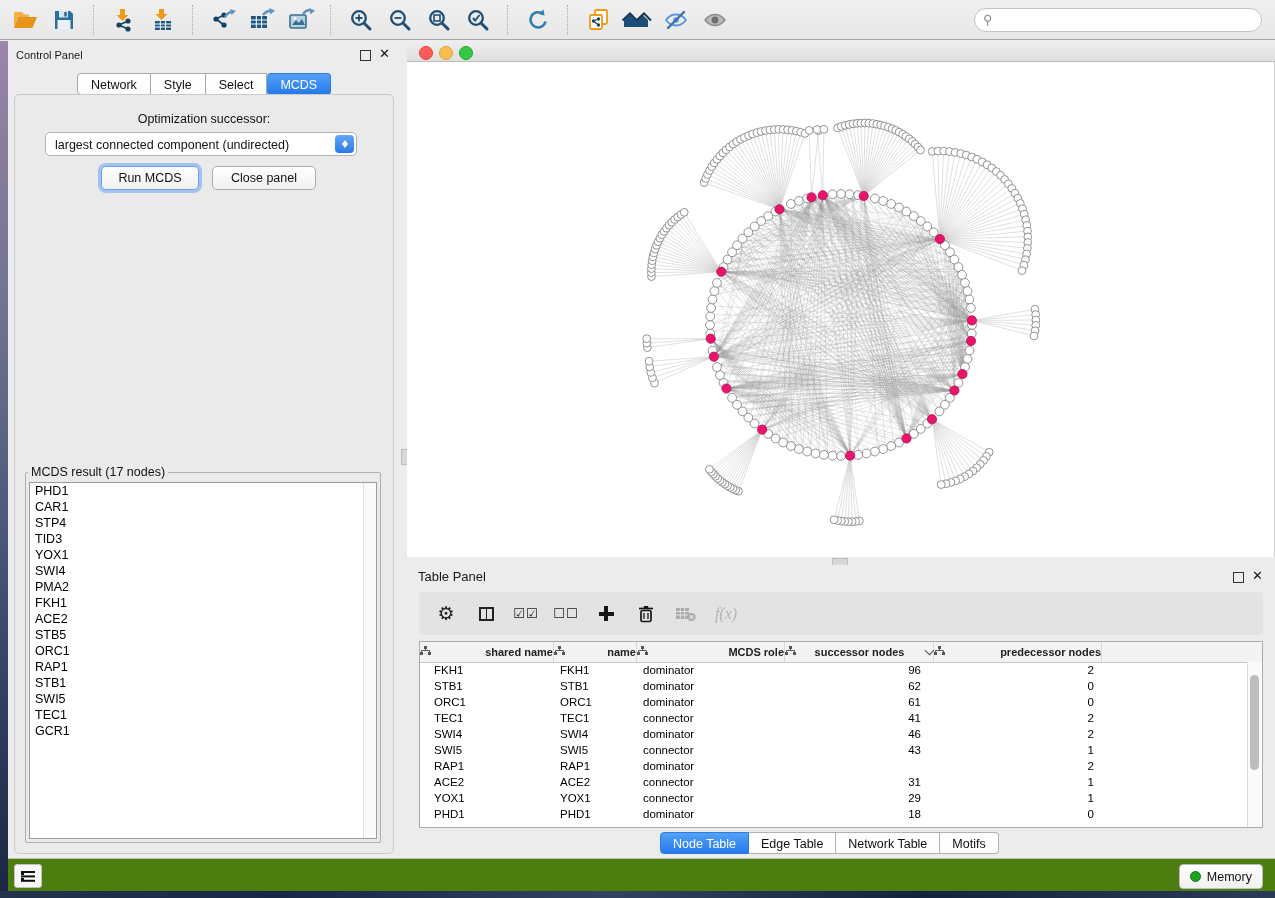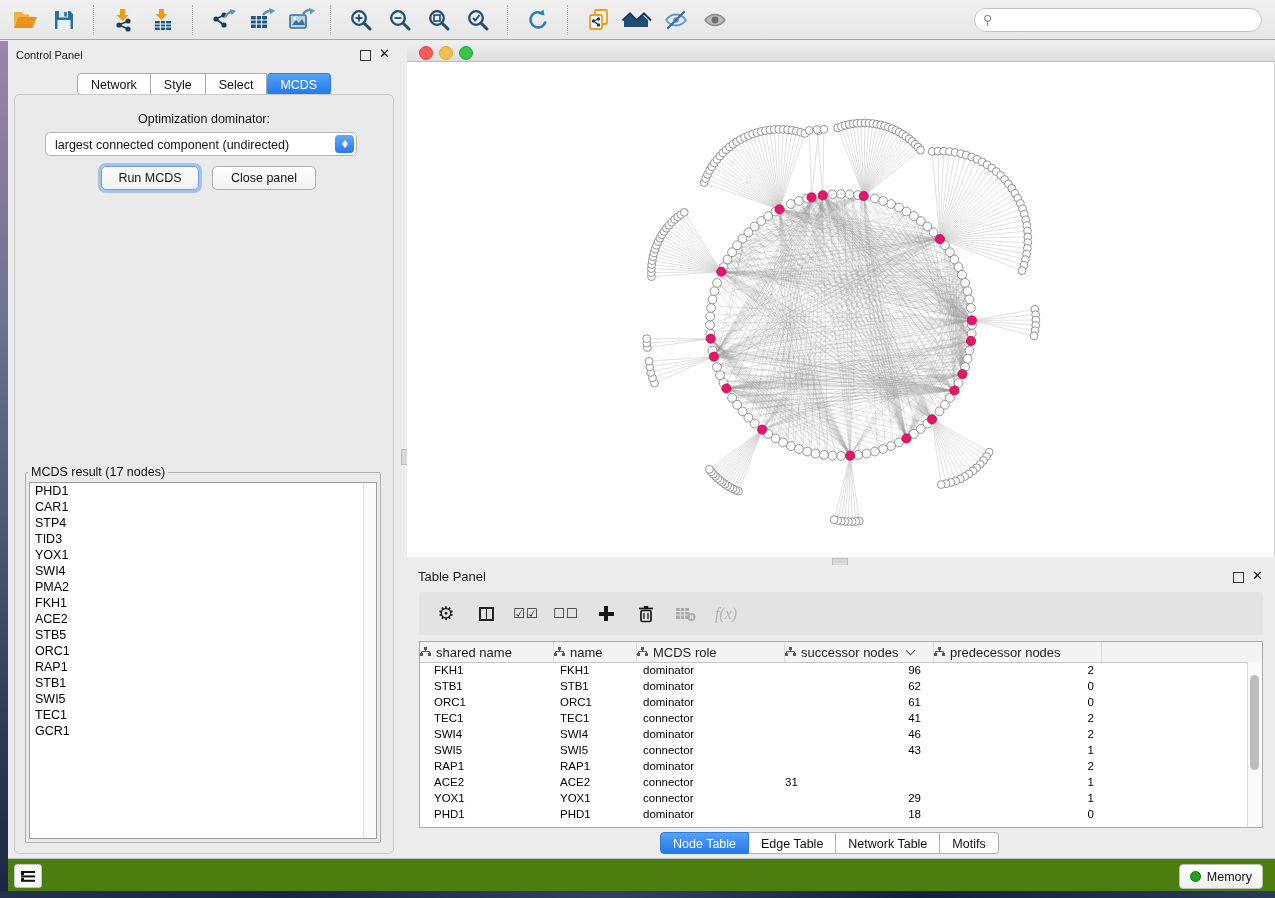--- a/index.html
+++ b/index.html
@@ -75,22 +75,22 @@
   .gear-glyph{font-family:"DejaVu Sans",sans-serif;font-size:19px;line-height:1;}
   .cols-glyph{width:15px;height:14px;border:2px solid #222;box-sizing:border-box;background:linear-gradient(90deg,transparent 45%,#222 45%,#222 55%,transparent 55%);}
   .check-glyph{font-family:"DejaVu Sans",sans-serif;font-size:13px;letter-spacing:1px;}
   .plus-glyph{position:relative;width:15px;height:15px;}
   .plus-glyph::before,.plus-glyph::after{content:"";position:absolute;background:#161616;}
   .plus-glyph::before{left:5.5px;top:0;width:4px;height:15px;}
   .plus-glyph::after{left:0;top:5.5px;width:15px;height:4px;}
   .fx-glyph{font-family:"Liberation Serif","DejaVu Serif",serif;font-style:italic;font-size:16px;color:#B3B3B3;}
   .tp-table{position:absolute;left:12px;right:12px;top:76px;height:187px;background:#fff;border:1px solid #ABABAB;box-sizing:border-box;}
   .thead{position:absolute;left:0;right:0;top:0;height:20px;background:#F3F3F3;border-bottom:1px solid #C6C6C6;display:flex;}
-  .th{display:flex;align-items:center;justify-content:flex-start;gap:5px;font-size:13px;color:#222;
-     border-right:1px solid #D9D9D9;box-sizing:border-box;height:20px;flex:0 0 auto;}
+  .th{display:flex;align-items:center;justify-content:space-between;gap:5px;font-size:11px;color:#222;
+     border-right:1px solid #D9D9D9;box-sizing:border-box;height:20px;flex:0 0 auto;font-weight:bold;}
   .th.filler{border-right:none;flex:1 1 auto;}
   .sort-chev{width:6px;height:6px;border-right:1.6px solid #555;border-bottom:1.6px solid #555;
      transform:rotate(45deg);margin-left:3px;margin-top:-3px;}
   .tbody{position:absolute;left:0;right:14px;top:20px;bottom:0;overflow:hidden;}
   .trow{display:flex;height:16px;line-height:16px;font-size:11.5px;color:#000;}
   .td{flex:0 0 auto;box-sizing:border-box;white-space:nowrap;overflow:hidden;}
   .tscroll{position:absolute;right:0;top:20px;bottom:0;width:14px;background:#FAFAFA;border-left:1px solid #DCDCDC;}
   .tthumb{position:absolute;left:2px;width:9px;border-radius:5px;background:#BDBDBD;}
   .tp-tabs{position:absolute;left:253px;top:267px;height:22px;display:flex;}
   .tp-tab{height:22px;line-height:22px;padding:0 12px;font-size:12.5px;background:#FDFDFD;color:#111;
@@ -257,21 +257,21 @@
     <div class="cp-title">Control Panel</div>
     <div class="win-float cp-float"></div>
     <div class="win-close cp-close">✕</div>
     <div class="cp-tabs">
       <div class="cp-tab">Network</div>
       <div class="cp-tab">Style</div>
       <div class="cp-tab">Select</div>
       <div class="cp-tab sel">MCDS</div>
     </div>
     <div class="cp-body">
-      <div class="opt-label">Optimization dominator:</div>
+      <div class="opt-label">Optimization successor:</div>
       <div class="selectbox">
         <span>largest connected component (undirected)</span>
         <span class="stepper">
             <span class="tri-up"></span>
             <span class="tri-down"></span>
           </span>
       </div>
       <div class="btn btn-run">Run MCDS</div>
       <div class="btn btn-close">Close panel</div>
       <fieldset class="mcds-fieldset">
@@ -1323,21 +1323,21 @@
             <div class="td" style="width: 134px; text-align: left; padding: 0px 0px 0px 14px;">RAP1</div>
             <div class="td" style="width: 83px; text-align: left; padding: 0px 0px 0px 6px;">RAP1</div>
             <div class="td" style="width: 148px; text-align: left; padding: 0px 0px 0px 6px;">dominator</div>
             <div class="td" style="width: 149px; text-align: right; padding: 0px 13px 0px 0px; margin-top: 19px;">35</div>
             <div class="td" style="width: 168px; text-align: right; padding: 0px 8px 0px 0px;">2</div>
           </div>
           <div class="trow">
             <div class="td" style="width: 134px; text-align: left; padding: 0px 0px 0px 14px;">ACE2</div>
             <div class="td" style="width: 83px; text-align: left; padding: 0px 0px 0px 6px;">ACE2</div>
             <div class="td" style="width: 148px; text-align: left; padding: 0px 0px 0px 6px;">connector</div>
-            <div class="td" style="width: 149px; text-align: left; padding: 0px 13px 0px 0px;">31</div>
+            <div class="td" style="width: 149px; text-align: right; padding: 0px 13px 0px 0px;">31</div>
             <div class="td" style="width: 168px; text-align: right; padding: 0px 8px 0px 0px;">1</div>
           </div>
           <div class="trow">
             <div class="td" style="width: 134px; text-align: left; padding: 0px 0px 0px 14px;">YOX1</div>
             <div class="td" style="width: 83px; text-align: left; padding: 0px 0px 0px 6px;">YOX1</div>
             <div class="td" style="width: 148px; text-align: left; padding: 0px 0px 0px 6px;">connector</div>
             <div class="td" style="width: 149px; text-align: right; padding: 0px 13px 0px 0px;">29</div>
             <div class="td" style="width: 168px; text-align: right; padding: 0px 8px 0px 0px;">1</div>
           </div>
           <div class="trow">

